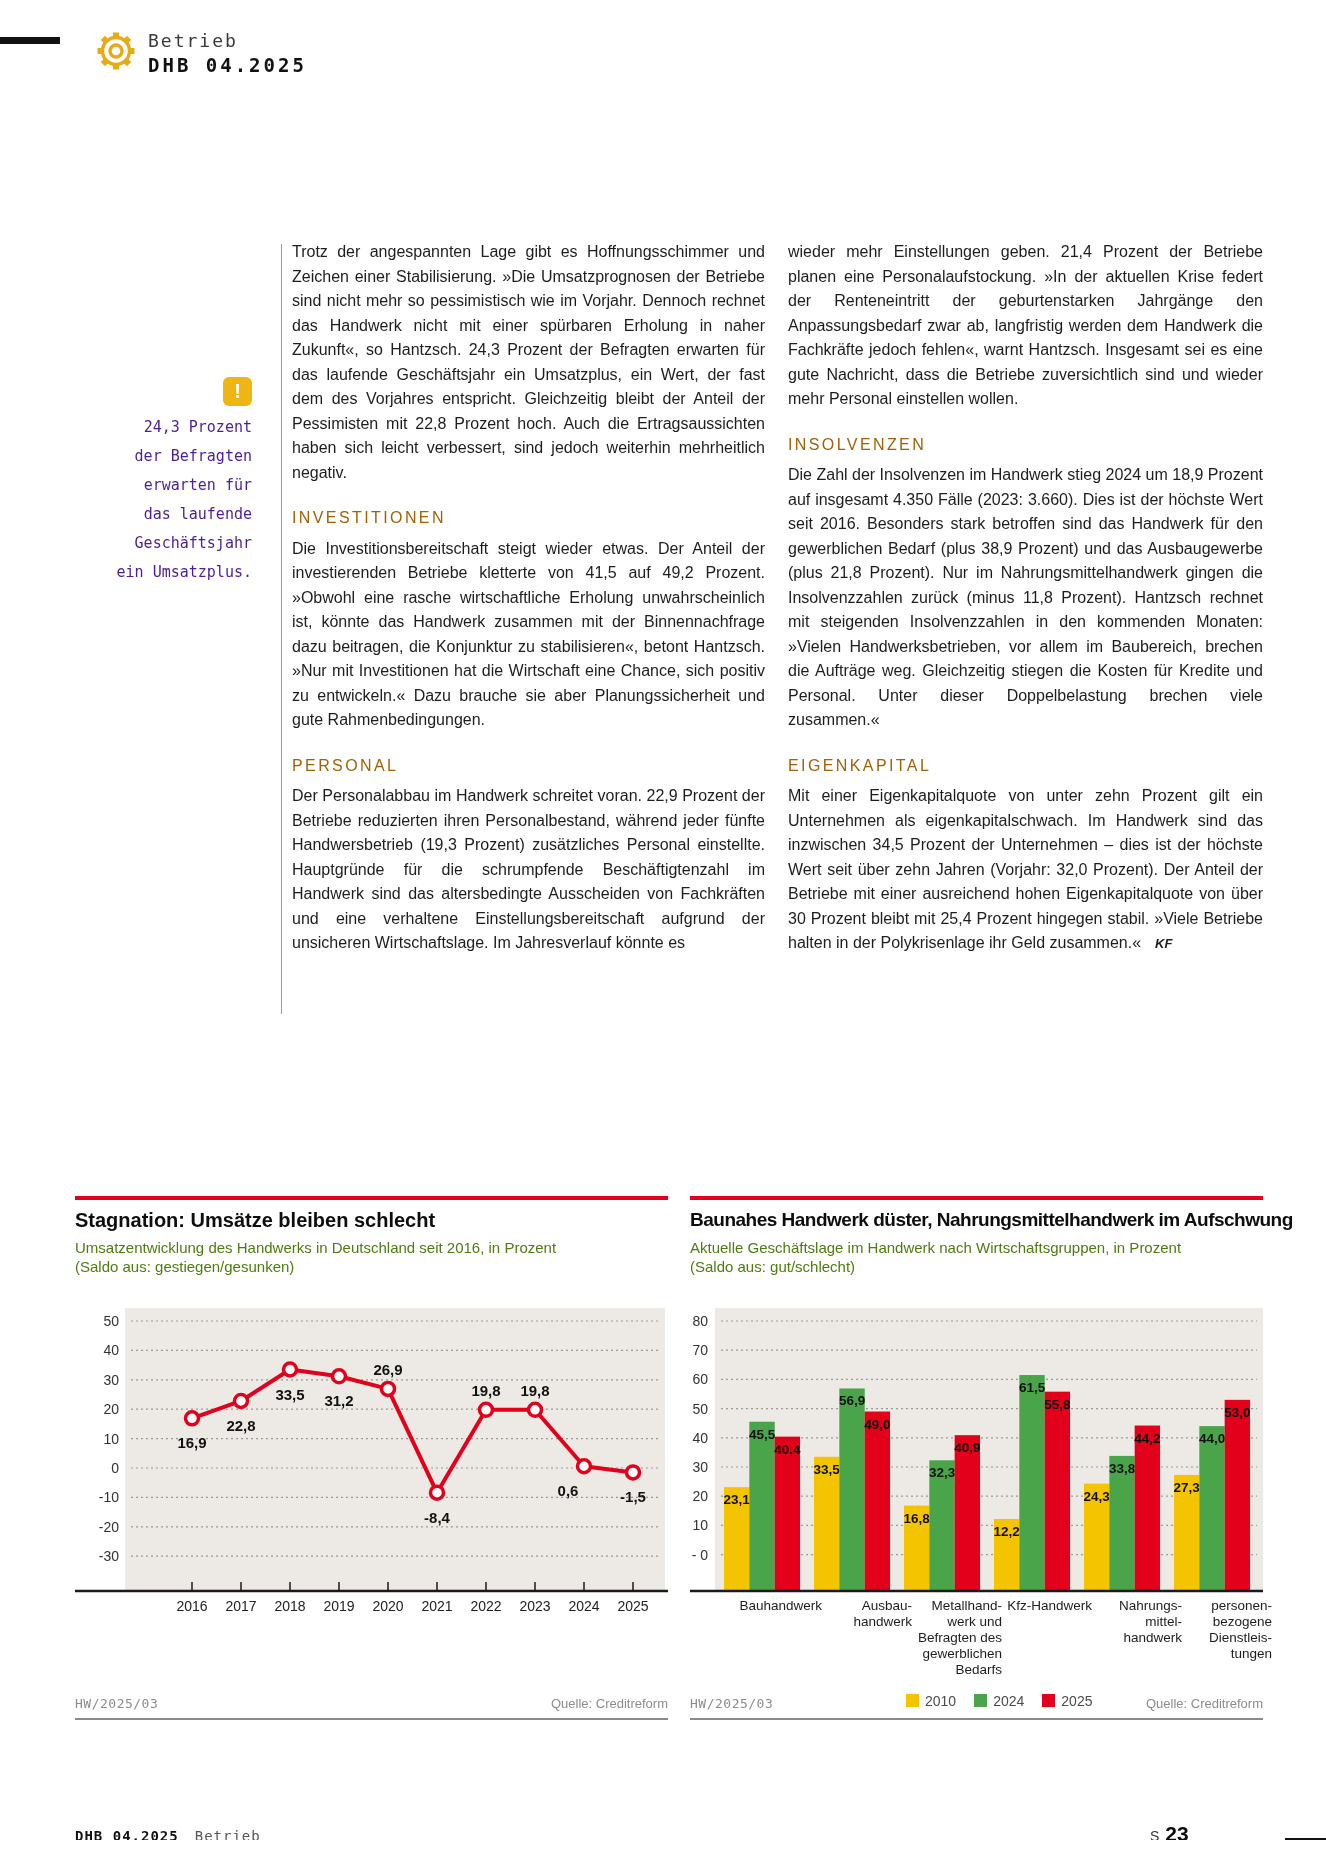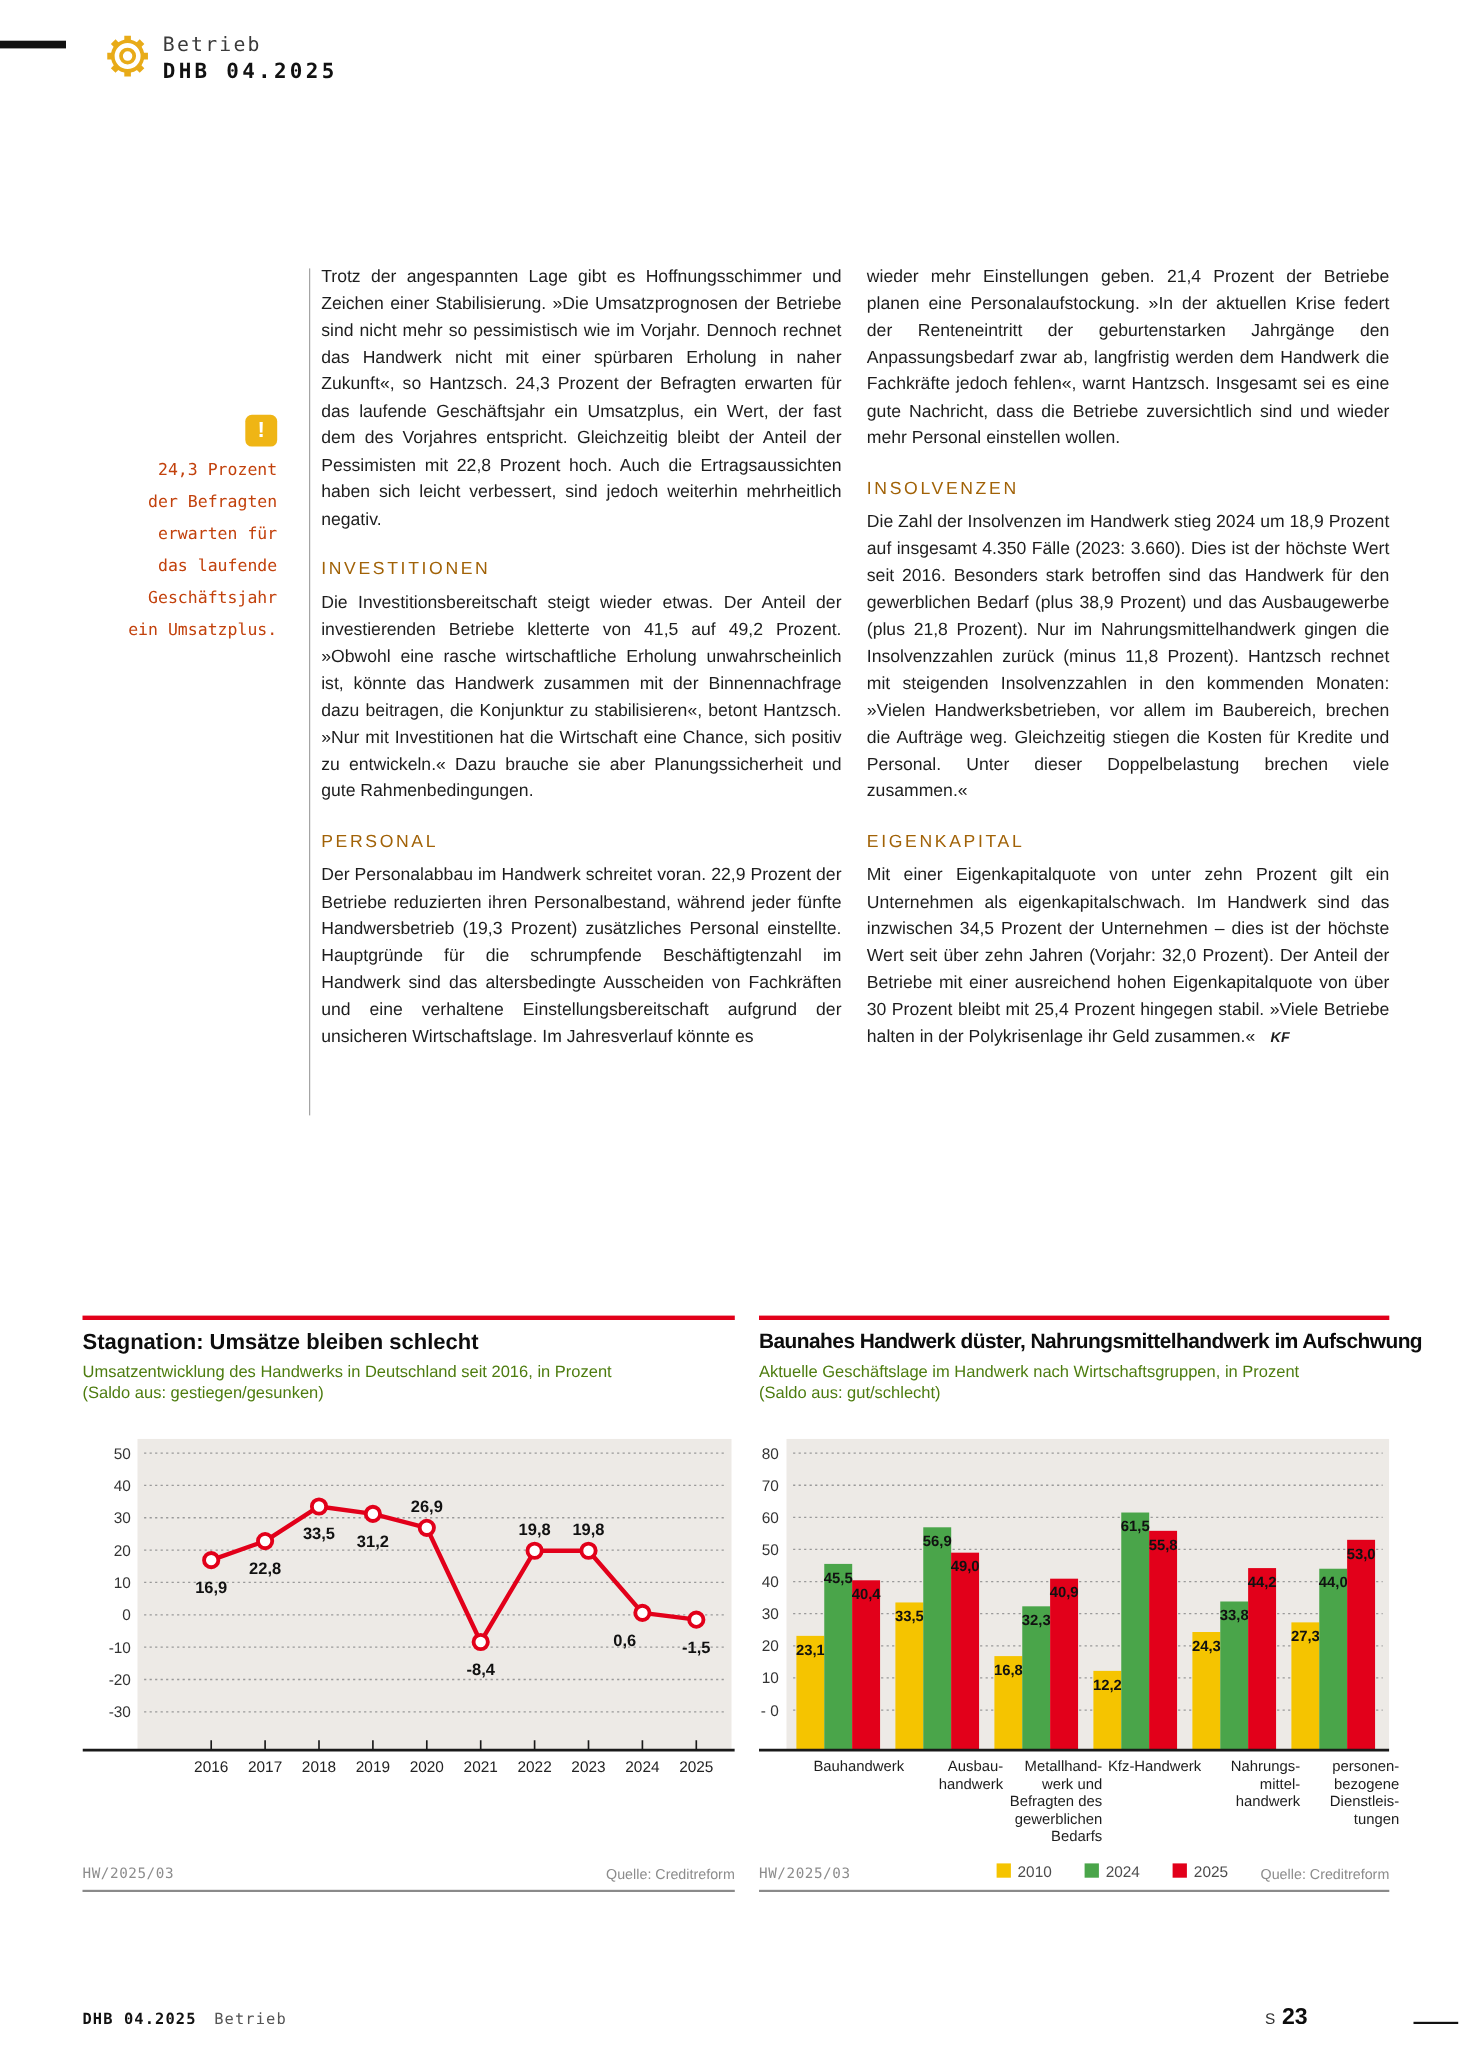--- a/index.html
+++ b/index.html
@@ -9,21 +9,21 @@
   .mono{font-family:"DejaVu Sans Mono",monospace;}
 
   
   .hdr-bar{left:0;top:37px;width:60px;height:7px;background:#111;}
   .hdr-section{left:148px;top:30px;font-size:18px;color:#3a3a3a;letter-spacing:2px;}
   .hdr-issue{left:148px;top:54px;font-size:19px;font-weight:bold;color:#111;letter-spacing:3px;}
 
   
   .pq-badge{left:223px;top:377px;width:29px;height:29px;background:#efb515;border-radius:6px;
             color:#fff;font-weight:bold;font-size:20px;text-align:center;line-height:29px;}
-  .pq-text{left:90px;top:413px;width:162px;text-align:right;font-size:15px;line-height:29px;color:#c2410c;}
+  .pq-text{left:90px;top:413px;width:162px;text-align:right;font-size:15px;line-height:29px;color:#4c1d95;}
 
   
   .vrule{left:281px;top:244px;width:1px;height:770px;background:#9b9b9b;}
   .col{top:240px;width:473px;font-size:16px;line-height:24.5px;text-align:justify;color:#1d1d1d;}
   .col-1{left:292px;}
   .col-2{left:788px;width:475px;}
   .sec-h{margin:21px 0 6px 0;font-weight:normal;font-size:16px;letter-spacing:2.4px;color:#a16207;text-align:left;}
   .para{margin:0;}
   .kf{font-weight:bold;font-style:italic;font-size:13px;margin-left:14px;white-space:nowrap;margin-top:20px;}
 
@@ -31,21 +31,21 @@
   .chart{top:1196px;height:540px;}
   .chart-left{left:75px;width:593px;}
   .chart-right{left:690px;width:573px;}
   .c-rule{left:0;top:0;width:100%;height:4px;background:#e2001a;}
   .c-title{left:0;top:13px;font-weight:bold;font-size:20px;color:#0d0d0d;white-space:nowrap;}
   .chart-right .c-title{font-size:19px;letter-spacing:-0.5px;}
   .c-sub{left:0;top:42px;font-size:15px;line-height:19px;color:#4d7c0f;}
   .c-svg{left:0;top:112px;}
   svg text{font-family:"Liberation Sans",sans-serif;}
   .cat-label{position:absolute;width:98px;font-size:13.5px;line-height:16px;color:#1d1d1d;text-align:right;}
-  .legend{left:216px;top:497px;display:flex;gap:30px;font-size:14px;color:#4c4c4c;align-items:center;}
+  .legend{left:216px;top:497px;display:flex;gap:18px;font-size:14px;color:#4c4c4c;align-items:center;}
   .legend .sw{display:inline-block;width:13px;height:13px;margin-right:6px;vertical-align:-1px;}
   .c-src-l{left:0;top:500px;font-size:13px;color:#8c8c8c;letter-spacing:0.5px;}
   .c-src-r{right:0;top:500px;font-size:13px;color:#8c8c8c;text-align:right;}
   .c-foot-rule{left:0;top:522px;width:100%;height:2px;background:#8a8a8a;}
 
   
   .pf-left{left:75px;top:1828px;font-size:14px;letter-spacing:1px;}
   .pf-left .iss{font-weight:bold;color:#111;}
   .pf-left .sec{color:#555;margin-left:16px;}
   .pf-right{left:1150px;top:1822px;font-size:14px;color:#333;}

